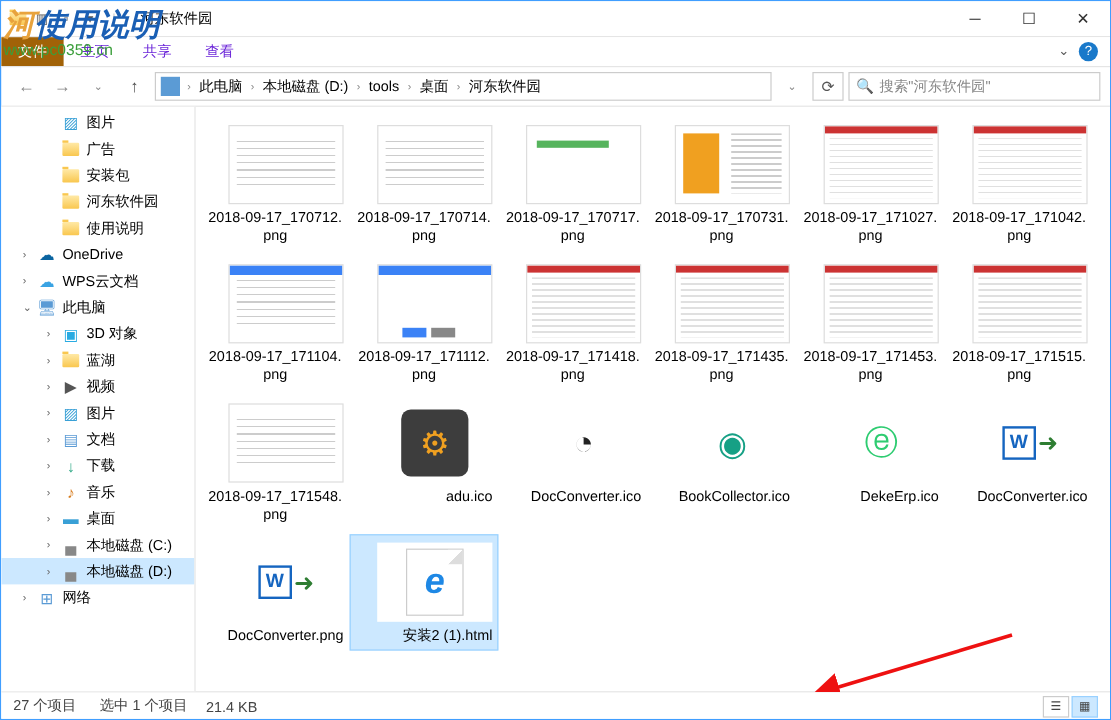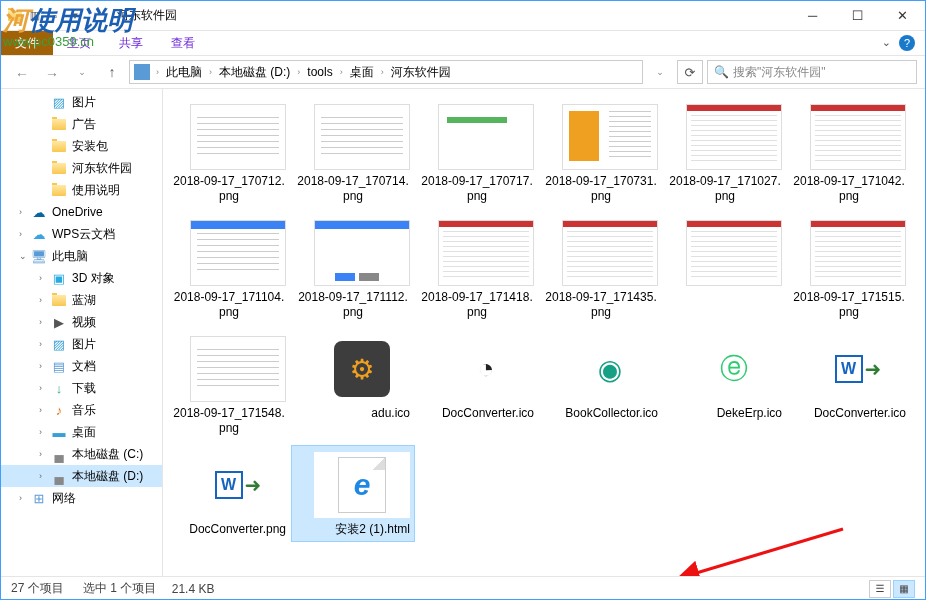--- a/index.html
+++ b/index.html
@@ -341,20 +341,21 @@
             <div style="position:absolute;top:0;left:0;right:0;height:6px;background:#c33"></div>
             <div style="position:absolute;top:10px;left:4px;right:4px;bottom:4px;background:repeating-linear-gradient(#e0e0e0,#e0e0e0 1px,transparent 1px,transparent 5px)"></div>
           </div>
           <div class="fname">2018-09-17_171435.png</div>
         </div>
         <div class="file">
           <div class="thumb ">
             <div style="position:absolute;top:0;left:0;right:0;height:6px;background:#c33"></div>
             <div style="position:absolute;top:10px;left:4px;right:4px;bottom:4px;background:repeating-linear-gradient(#e0e0e0,#e0e0e0 1px,transparent 1px,transparent 5px)"></div>
           </div>
+          <div class="fname">2018-09-17_171453.png</div>
         </div>
         <div class="file">
           <div class="thumb ">
             <div style="position:absolute;top:0;left:0;right:0;height:6px;background:#c33"></div>
             <div style="position:absolute;top:10px;left:4px;right:4px;bottom:4px;background:repeating-linear-gradient(#e0e0e0,#e0e0e0 1px,transparent 1px,transparent 5px)"></div>
           </div>
           <div class="fname">2018-09-17_171515.png</div>
         </div>
         <div class="file">
           <div class="thumb lines"></div>

